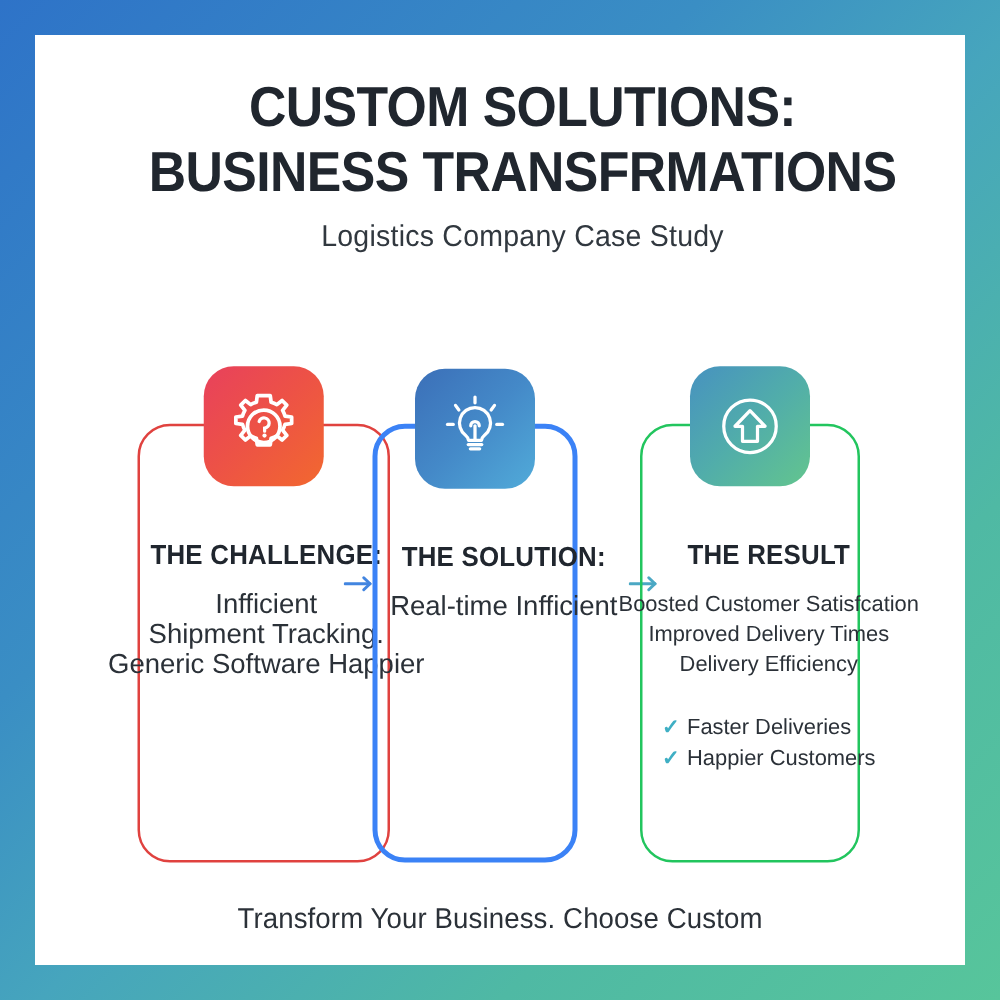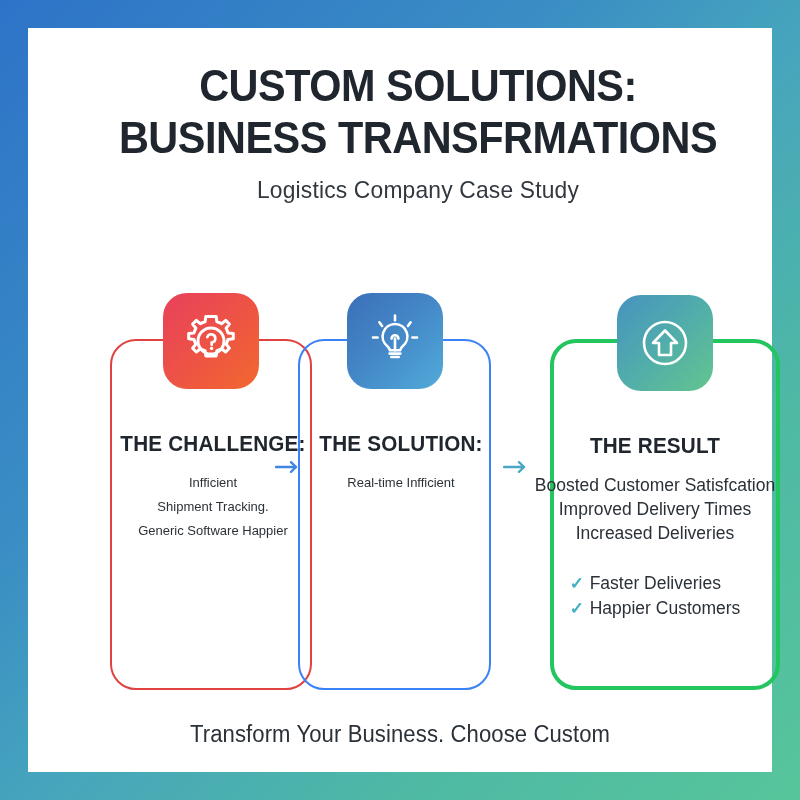--- a/index.html
+++ b/index.html
@@ -43,22 +43,22 @@
 
   
   .card {
     position:absolute;
     top:311px;
     height:351px;
     border-radius:26px;
     background:transparent;
   }
   #card-challenge { left:42px;  width:202px; border:2px solid #e0423f;margin-left:40px; }
-  #card-solution  { left:270px; width:193px; border:2px solid #3b82f6;padding-left:12px; }
-  #card-result    { left:522px; width:230px; border:4px solid #22c55e; }
+  #card-solution  { left:270px; width:164px; border:4px solid #3b82f6;padding-left:12px; }
+  #card-result    { left:484px; width:176px; border:2px solid #22c55e; }
 
   
   .icon-tile {
     position:absolute;
     top:-48px; left:50%;
     margin-left:-48px;
     width:96px; height:96px;
     border-radius:24px;
     display:flex; align-items:center; justify-content:center;
   }
@@ -75,21 +75,21 @@
   }
   .card-heading {
     font-weight:bold;
     font-size:22px;
     letter-spacing:0.2px;
     color:#20262e;
     transform:scaleX(0.94);
   }
   .card-lines {
     margin-top:14px;
-    font-size:13px;
+    font-size:22px;
     line-height:24px;
     color:#2b3138;
   }
   .card-lines div { white-space:nowrap; }
   #card-result .card-lines { font-size:17.5px; }
 
   .bullets {
     margin-top:26px;
     display:inline-block;
     text-align:left;
@@ -210,21 +210,21 @@
             <circle cx="30" cy="30" r="21"></circle>
             <path d="M30 17.5 L42 30 l-6 0 0 12 -12 0 0-12 -6 0 z"></path>
           </g>
         </svg>
       </div>
       <div class="card-body">
         <div class="card-heading">THE RESULT</div>
         <div class="card-lines">
           <div>Boosted Customer Satisfcation</div>
           <div>Improved Delivery Times</div>
-          <div>Increased Deliveries</div>
+          <div>Delivery Efficiency</div>
         </div>
         <div class="bullets">
           <div class="bullet-row">
             <span class="check">✓</span>
             <span>Faster Deliveries</span>
           </div>
           <div class="bullet-row">
             <span class="check">✓</span>
             <span>Happier Customers</span>
           </div>

